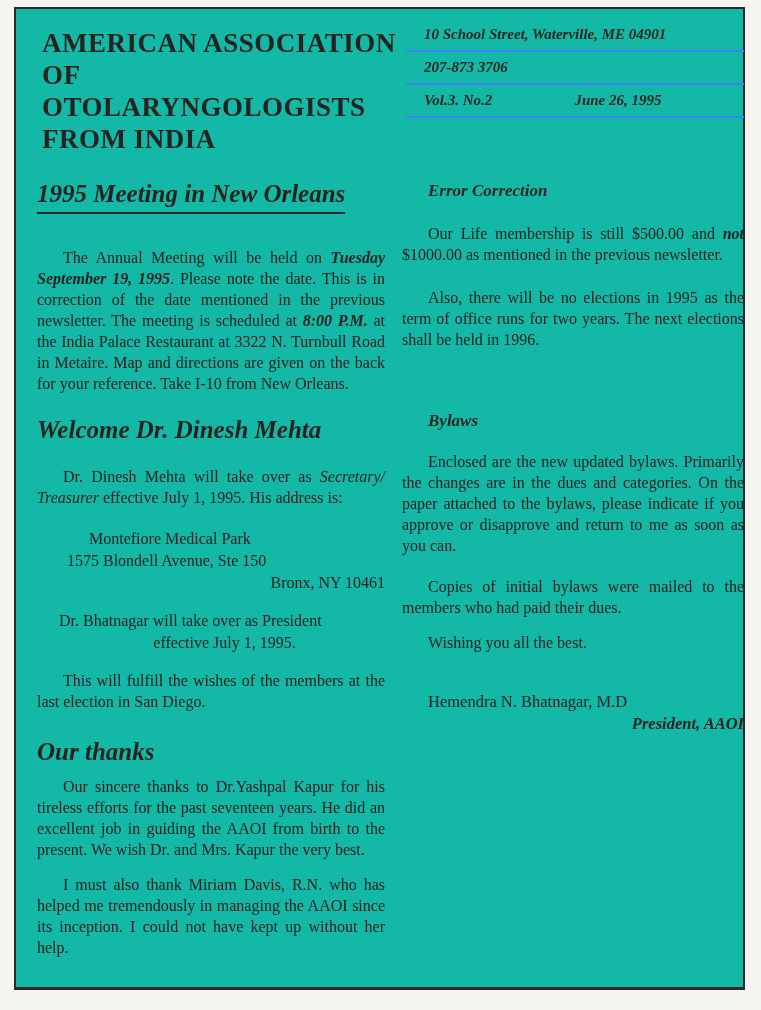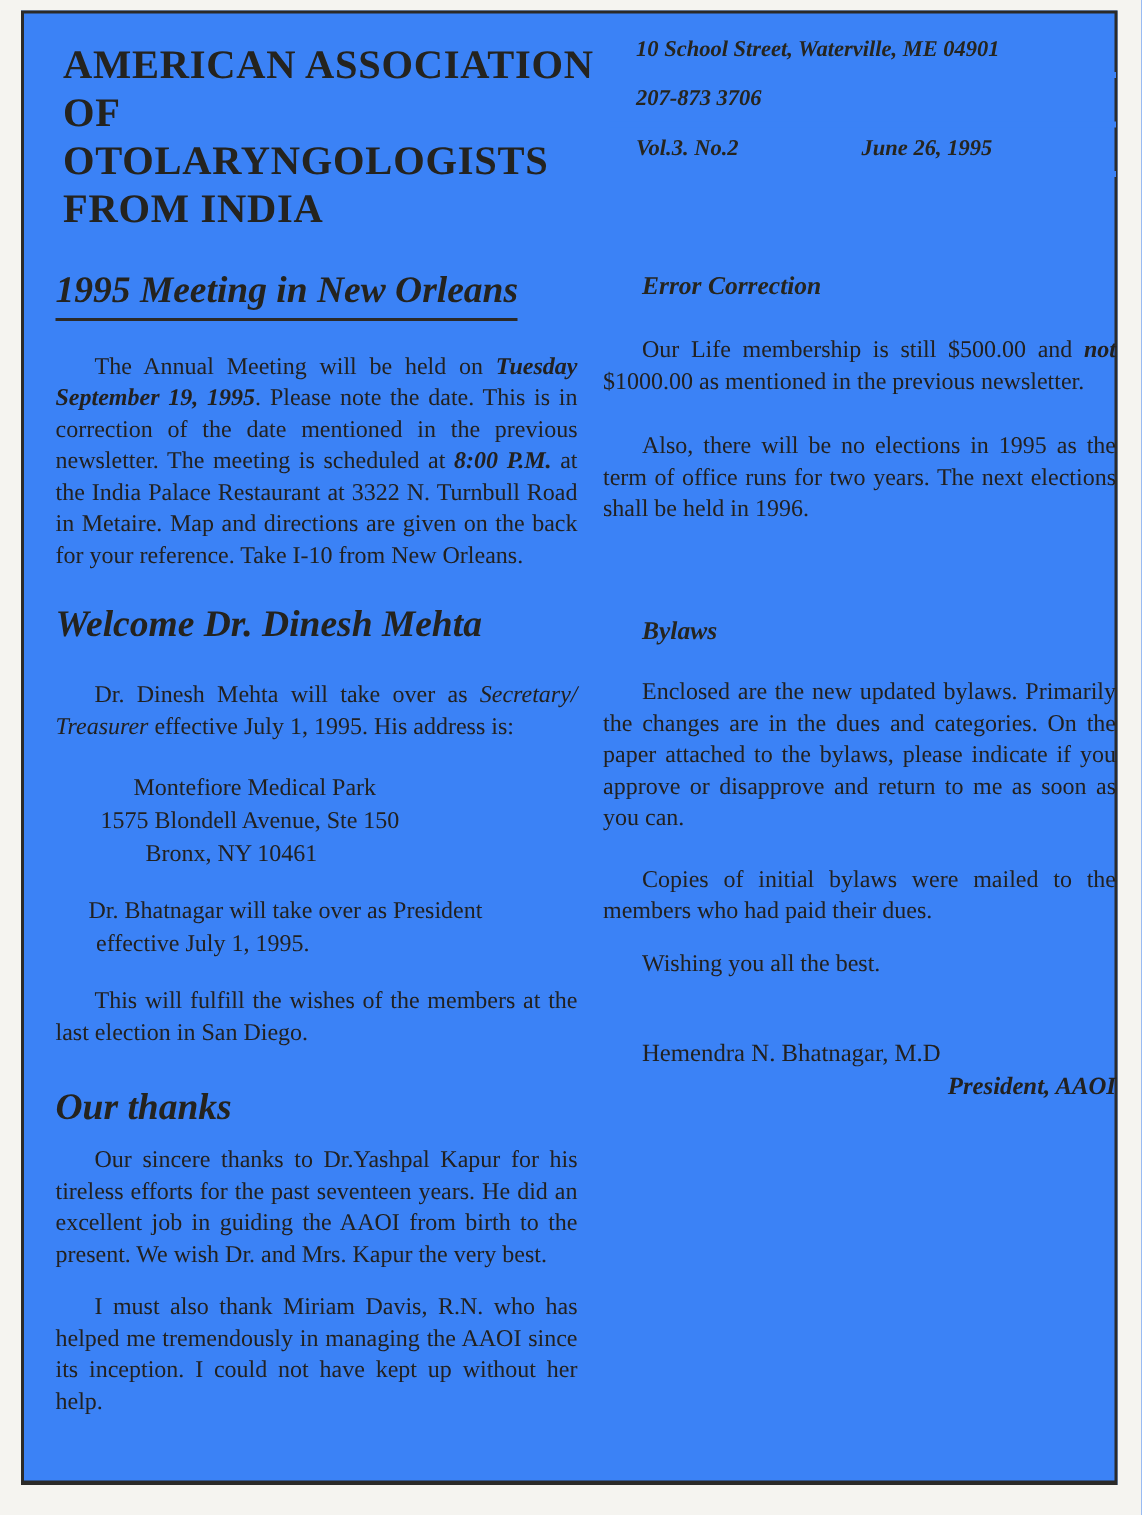--- a/index.html
+++ b/index.html
@@ -7,35 +7,35 @@
   body {
     font-family: "Liberation Serif", "DejaVu Serif", serif;
     background:#f5f4f0;
     color:#222120;
     position:relative;
     overflow:hidden;
   }
   .page-frame {
     position:absolute; left:14px; top:7px; width:731px; height:983px;
     border:2px solid #2b2a28; border-bottom-width:3px;
-    background:#3b82f6;
+    background:#14b8a6;
   }
   
   .masthead-title {
     position:absolute; left:26px; top:18px; width:355px;
     font-size:27px; font-weight:700; letter-spacing:.5px; line-height:32px;
     color:#24231f;
   }
   .info-box {
     position:absolute; left:390px; top:10px; width:338px;
     font-size:15px; font-weight:700; font-style:italic; color:#26251f;
   }
   .info-row {
     height:33px; display:flex; align-items:center;
-    padding-left:18px; border-bottom:4px solid #3b82f6;
+    padding-left:18px; border-bottom:2px solid #3b82f6;
   }
   .info-row .vol-cell { width:47%; }
   
   .col { position:absolute; font-size:16px; line-height:21px; }
   .col-left  { left:21px;  top:169px; width:348px; }
   .col-right { left:386px; top:171px; width:342px; }
   .col p { text-align:justify; text-indent:26px; }
   .seg-bi { font-weight:700; font-style:italic; }
   .seg-i  { font-style:italic; }
   
@@ -44,28 +44,28 @@
     line-height:32px; color:#24231f;
   }
   .h-underline { border-bottom:2.5px solid #2b2a28; padding-bottom:2px; }
   .h-minor {
     font-size:17px; font-weight:700; font-style:italic;
     margin-left:26px; color:#26251f;
   }
   
   .mt8{margin-top:8px}.mt14{margin-top:14px}.mt16{margin-top:16px}
   .mt20{margin-top:20px}.mt22{margin-top:22px}.mt24{margin-top:24px}
-  .mt26{margin-top:20px}.mt38{margin-top:38px}.mt42{margin-top:60px}
+  .mt26{margin-top:33px}.mt38{margin-top:38px}.mt42{margin-top:60px}
   
   .address-block { margin-left:30px; line-height:22px; }
   .address-line-1 { padding-left:22px; }
-  .address-line-3 { padding-left:30px; }
+  .address-line-3 { padding-left:30px;text-align:right; }
   .twoline-block { line-height:22px; }
   .twoline-1 { padding-left:22px; }
-  .twoline-2 { padding-left:27px; }
+  .twoline-2 { padding-left:27px;text-align:center; }
   .signature-block { margin-left:26px; line-height:22px; }
   .signature-name { font-size:16.5px; }
   .signature-title { font-weight:700; font-style:italic; font-size:16.5px;text-align:right; }
 </style>
 </head>
 <body>
 
 <div class="page-frame">
 
   <header>

